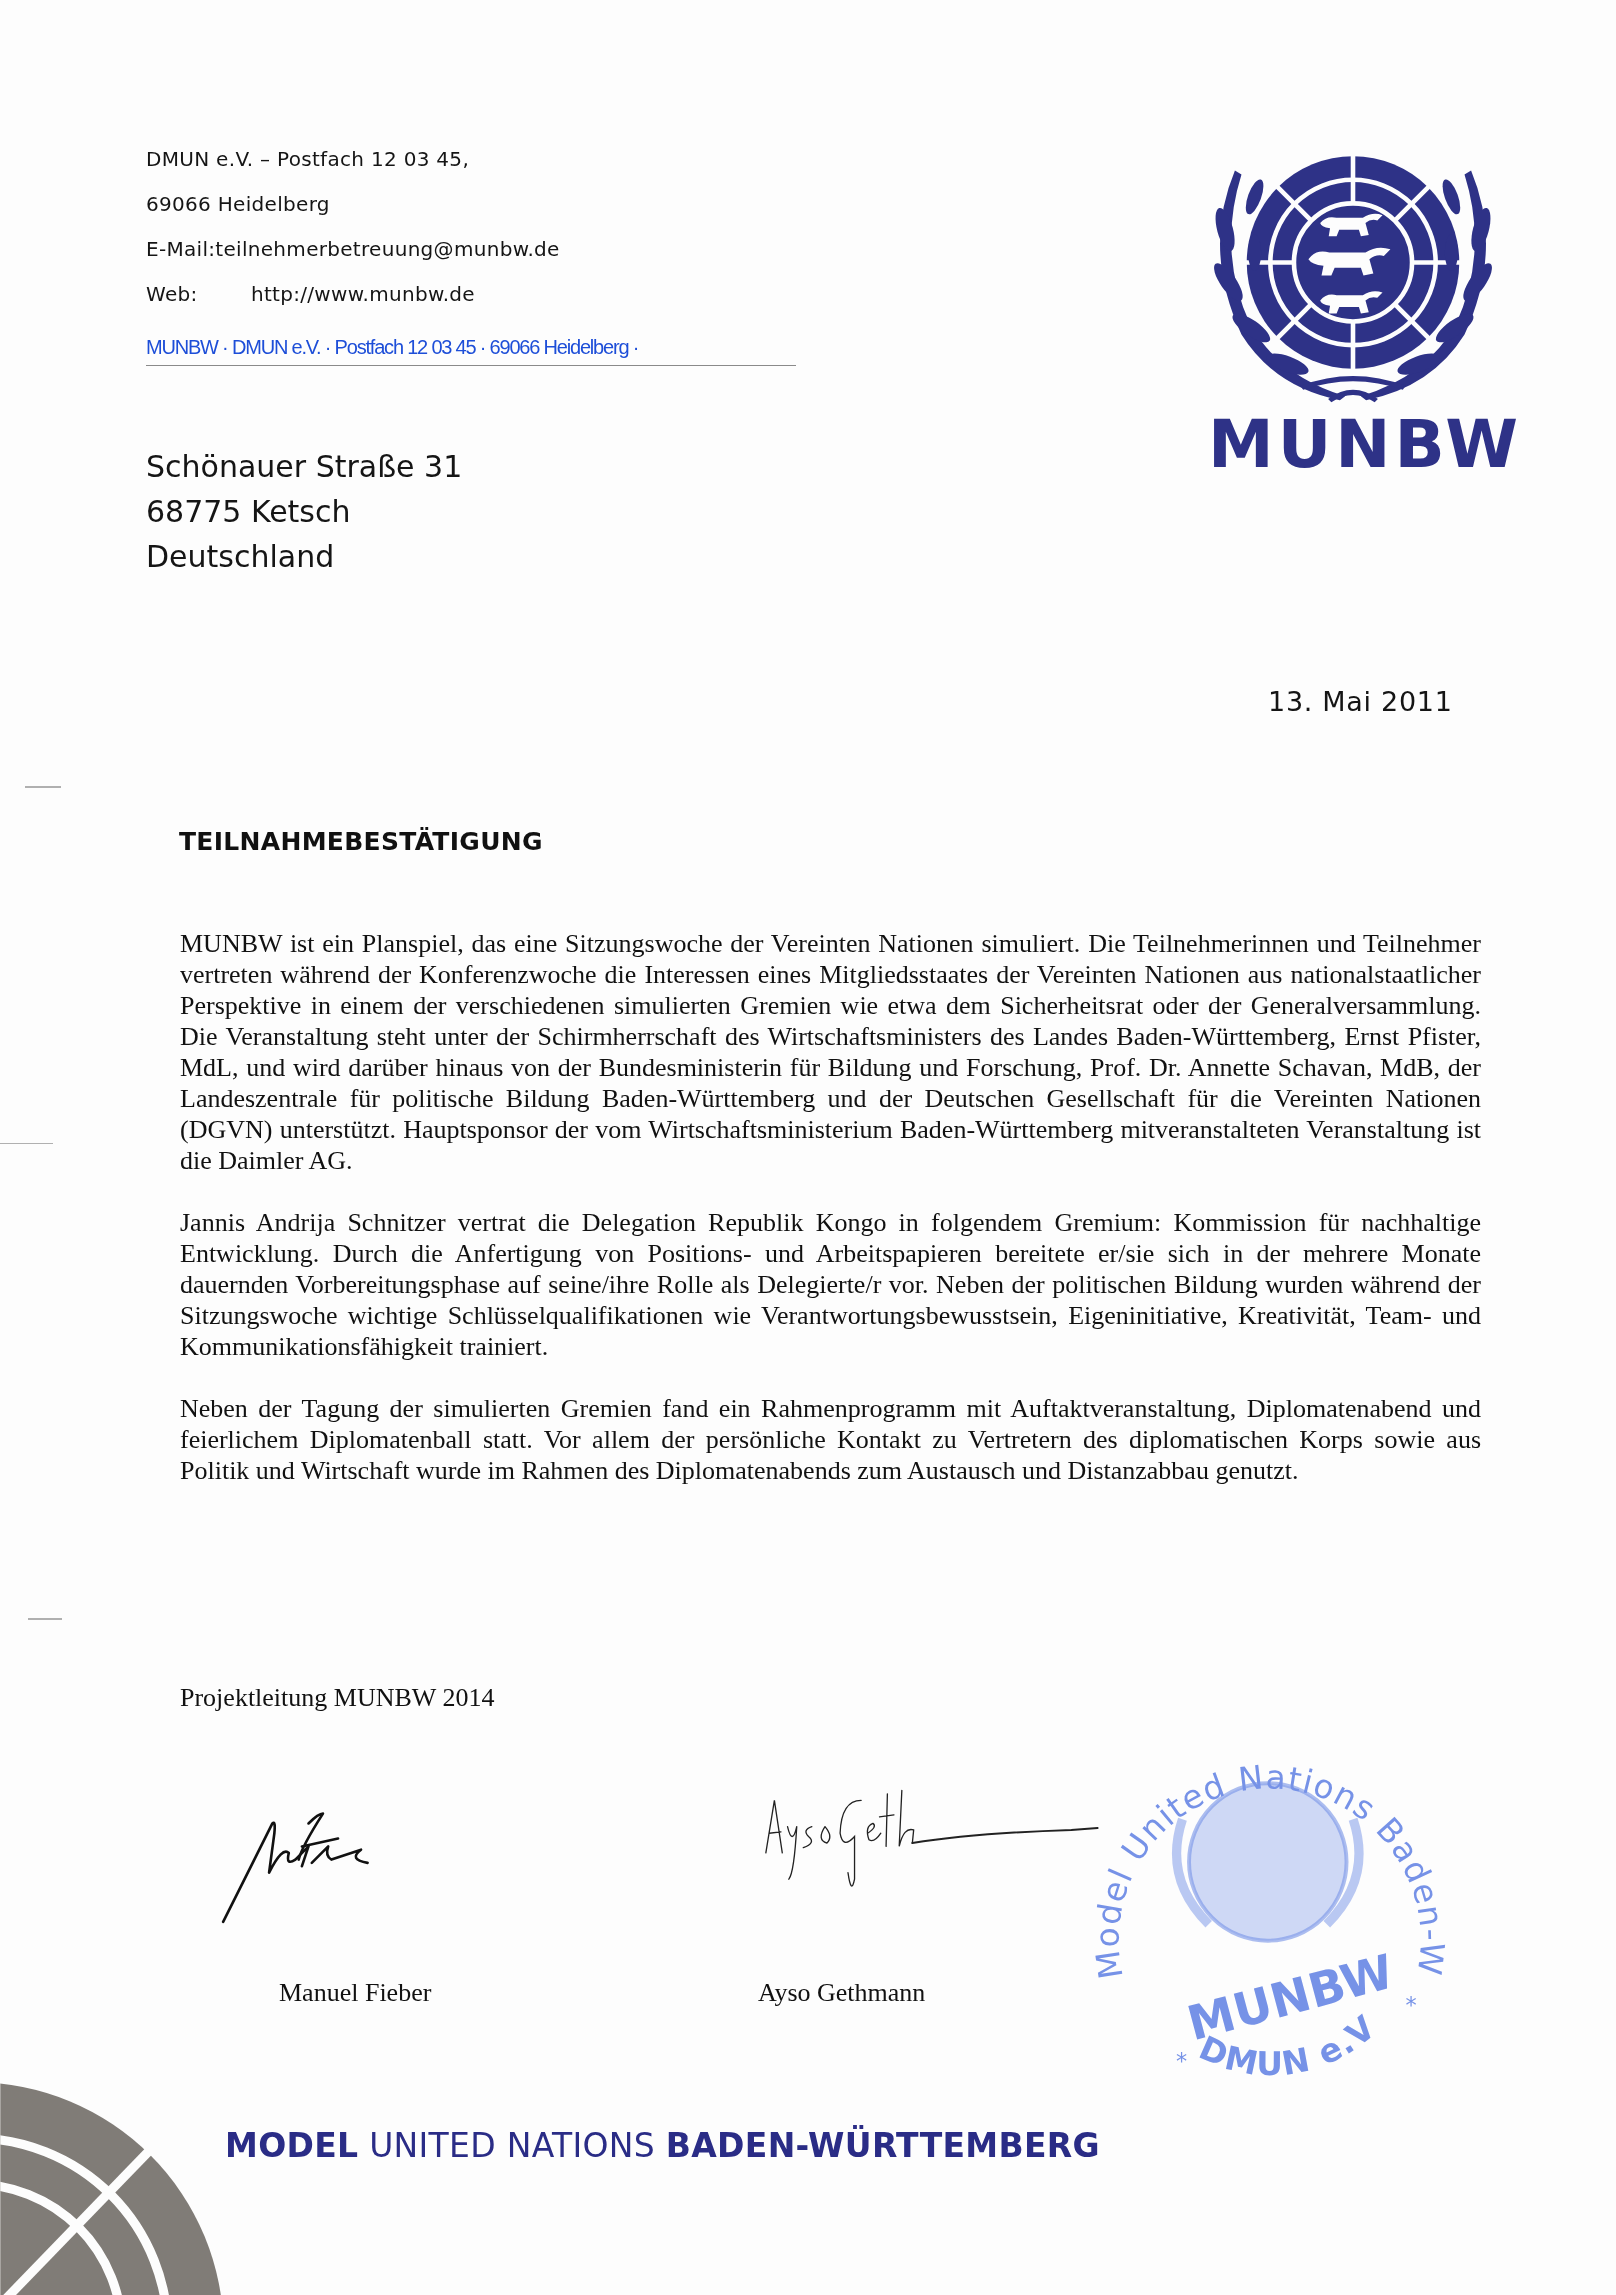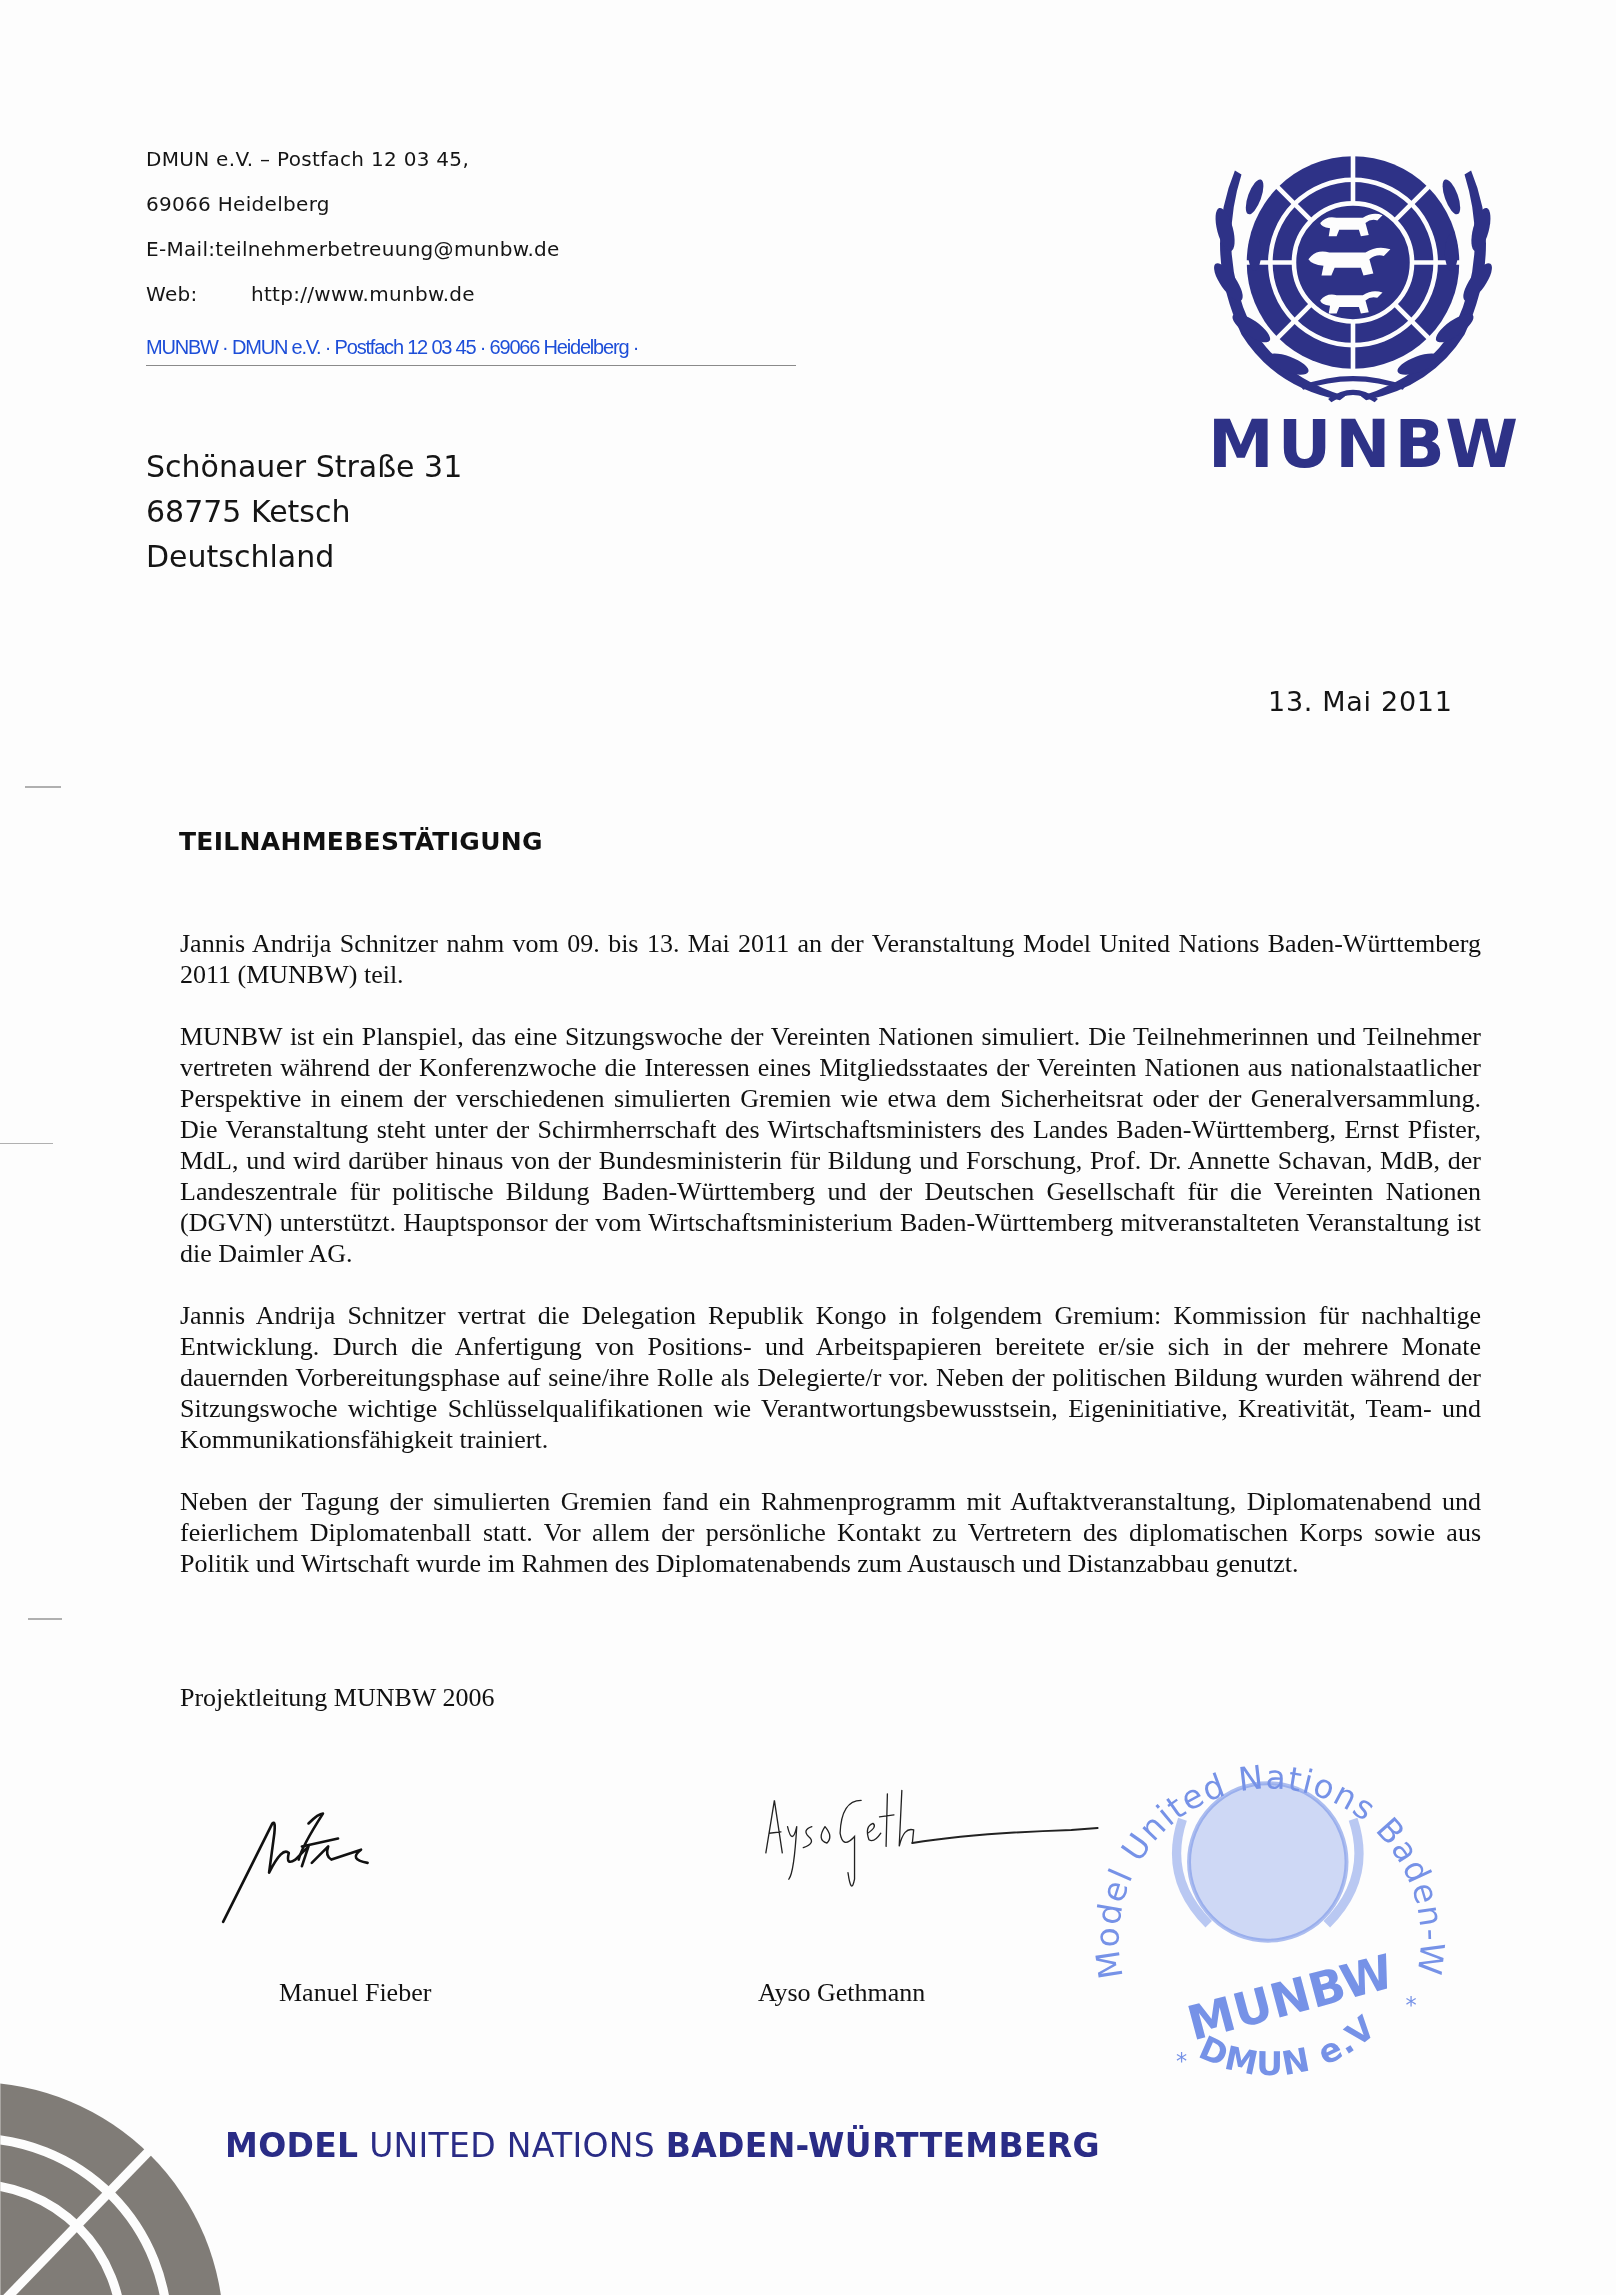--- a/index.html
+++ b/index.html
@@ -106,27 +106,26 @@
 
 <div class="abs date">13. Mai 2011</div>
 
 <div class="abs margin-mark" style="left:25px;top:786px;width:36px;"></div>
 <div class="abs margin-mark" style="left:0;top:1143px;width:53px;height:1.3px;"></div>
 <div class="abs margin-mark" style="left:28px;top:1618px;width:34px;"></div>
 
 <div class="abs title">TEILNAHMEBESTÄTIGUNG</div>
 
 <div class="abs body">
-  <p>Jannis Andrija Schnitzer nahm vom 09. bis 13. Mai 2011 an der Veranstaltung Model United Nations Baden-Württemberg 2011 (MUNBW) teil.</p>
   <p>MUNBW ist ein Planspiel, das eine Sitzungswoche der Vereinten Nationen simuliert. Die Teilnehmerinnen und Teilnehmer vertreten während der Konferenzwoche die Interessen eines Mitgliedsstaates der Vereinten Nationen aus nationalstaatlicher Perspektive in einem der verschiedenen simulierten Gremien wie etwa dem Sicherheitsrat oder der Generalversammlung. Die Veranstaltung steht unter der Schirmherrschaft des Wirtschaftsministers des Landes Baden-Württemberg, Ernst Pfister, MdL, und wird darüber hinaus von der Bundesministerin für Bildung und Forschung, Prof. Dr. Annette Schavan, MdB, der Landeszentrale für politische Bildung Baden-Württemberg und der Deutschen Gesellschaft für die Vereinten Nationen (DGVN) unterstützt. Hauptsponsor der vom Wirtschaftsministerium Baden-Württemberg mitveranstalteten Veranstaltung ist die Daimler AG.</p>
   <p>Jannis Andrija Schnitzer vertrat die Delegation Republik Kongo in folgendem Gremium: Kommission für nachhaltige Entwicklung. Durch die Anfertigung von Positions- und Arbeitspapieren bereitete er/sie sich in der mehrere Monate dauernden Vorbereitungsphase auf seine/ihre Rolle als Delegierte/r vor. Neben der politischen Bildung wurden während der Sitzungswoche wichtige Schlüsselqualifikationen wie Verantwortungsbewusstsein, Eigeninitiative, Kreativität, Team- und Kommunikationsfähigkeit trainiert.</p>
   <p>Neben der Tagung der simulierten Gremien fand ein Rahmenprogramm mit Auftaktveranstaltung, Diplomatenabend und feierlichem Diplomatenball statt. Vor allem der persönliche Kontakt zu Vertretern des diplomatischen Korps sowie aus Politik und Wirtschaft wurde im Rahmen des Diplomatenabends zum Austausch und Distanzabbau genutzt.</p>
 </div>
 
-<div class="abs closing">Projektleitung MUNBW 2006</div>
+<div class="abs closing">Projektleitung MUNBW 2014</div>
 
 <div class="abs sig1">
   <svg width="394" height="158" viewBox="0 0 600 240">
     <g fill="none" stroke="#111" stroke-width="4" stroke-linecap="round" stroke-linejoin="round">
       <path d="M20 225 L95 75 Q100 70 98 90 L90 150 Q110 110 120 120 Q115 140 130 130 Q140 120 150 110 L140 140"></path>
       <path d="M150 75 Q165 60 172 60 Q140 110 135 130 M140 110 L195 98 M155 135 L180 110 Q175 125 185 130 L230 115 Q210 130 240 135"></path>
     </g>
   </svg>
 </div>
 <div class="abs sig2">

